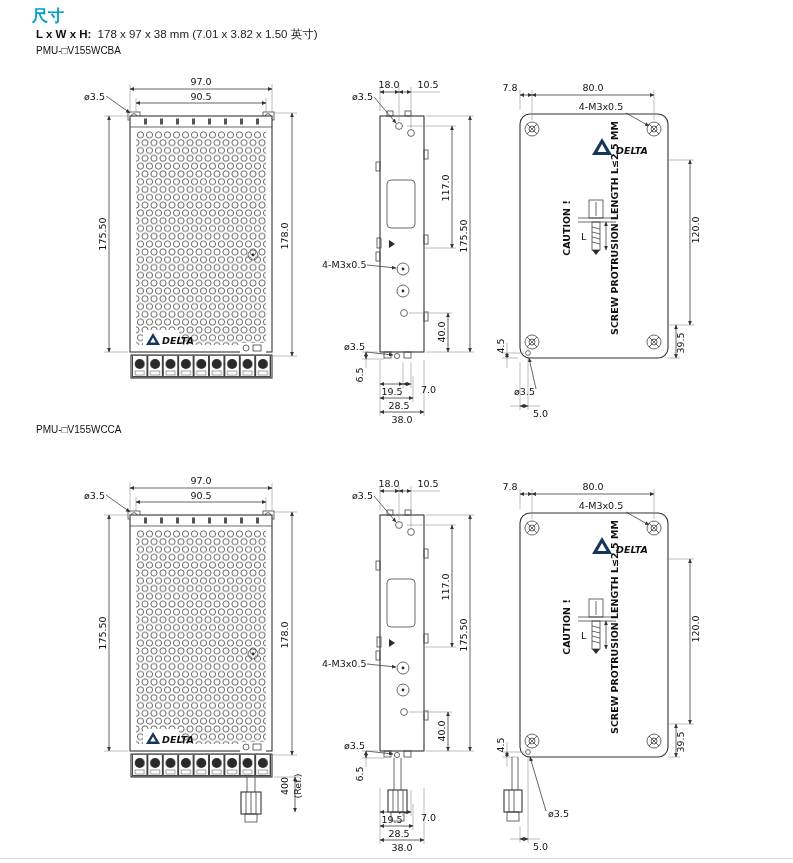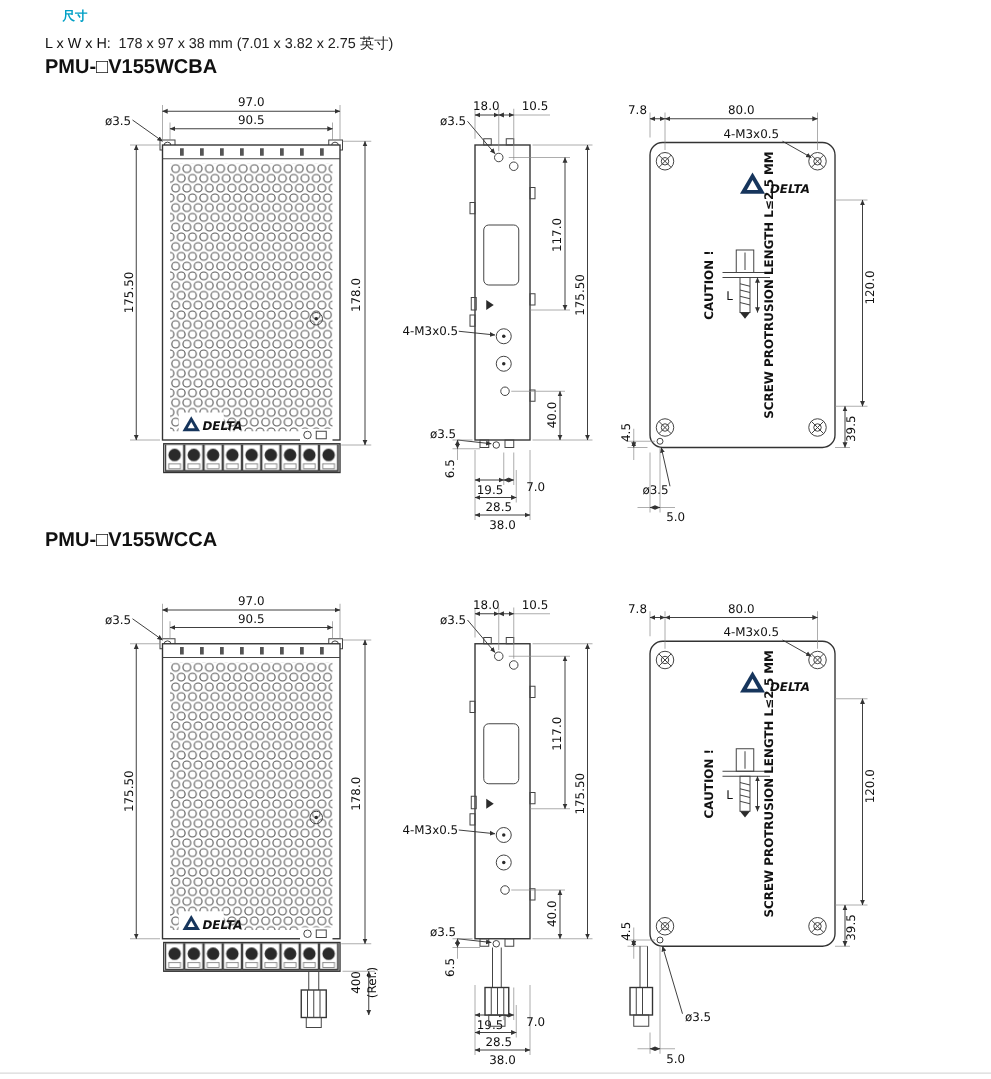--- a/index.html
+++ b/index.html
@@ -1,22 +1,22 @@
 <!DOCTYPE html>
 <html><head>
 <meta charset="utf-8">
 <style>
   html,body{margin:0;padding:0;background:#fff;}
   .page{position:relative;width:793px;height:863px;background:#fff;overflow:hidden;
         font-family:"Liberation Sans","DejaVu Sans",sans-serif;}
-  .title{position:absolute;left:50px;top:6px;margin:0;font-size:10px;font-weight:bold;color:#00a0c6;}
+  .title{position:absolute;left:32px;top:6px;margin:0;font-size:16px;font-weight:bold;color:#00a0c6;}
   .size-line{position:absolute;left:36px;top:27px;margin:0;font-size:11.5px;color:#222;}
-  .size-line .lbl{font-weight:normal;color:#111;}
+  .size-line .lbl{font-weight:bold;color:#111;}
   .size-line .val{margin-left:3px;}
-  .model{position:absolute;left:36px;font-size:16px;font-weight:bold;color:#111;}
+  .model{position:absolute;left:36px;font-size:10px;font-weight:normal;color:#111;}
   .model-a{top:45px;}
   .model-b{top:424px;}
   .drawing{position:absolute;left:0;top:0;}
   .footer-line{position:absolute;left:0;top:858px;width:793px;height:1px;background:#d9d9d9;}
   
   .ol{fill:#fff;stroke:#333;stroke-width:1.1;}
   .tn{fill:none;stroke:#444;stroke-width:0.8;}
   .fl{fill:#2b2b2b;stroke:none;}
   .dim{stroke:#333;stroke-width:0.75;fill:none;marker-start:url(#arr);marker-end:url(#arr);}
   .ldr{stroke:#333;stroke-width:0.75;fill:none;marker-end:url(#arr);}
@@ -26,21 +26,21 @@
 </style>
 </head>
 <body>
 
 <div class="page">
 
   <h1 class="title">尺寸</h1>
 
   <p class="size-line">
     <span class="lbl">L x W x H:</span>
-    <span class="val">178 x 97 x 38 mm (7.01 x 3.82 x 2.75 英寸)</span>
+    <span class="val">178 x 97 x 38 mm (7.01 x 3.82 x 1.50 英寸)</span>
   </p>
 
   <div class="model model-a">PMU-□V155WCBA</div>
   <div class="model model-b">PMU-□V155WCCA</div>
 
   <svg class="drawing" width="793" height="863" viewBox="0 0 793 863" xmlns="http://www.w3.org/2000/svg" xmlns:xlink="http://www.w3.org/1999/xlink">
 
     <defs>
       <marker id="arr" viewBox="0 0 10 10" refX="8.5" refY="5" markerWidth="6.5" markerHeight="6.5" orient="auto-start-reverse">
         <path d="M0,1 L9,5 L0,9 z" fill="#333"></path>

